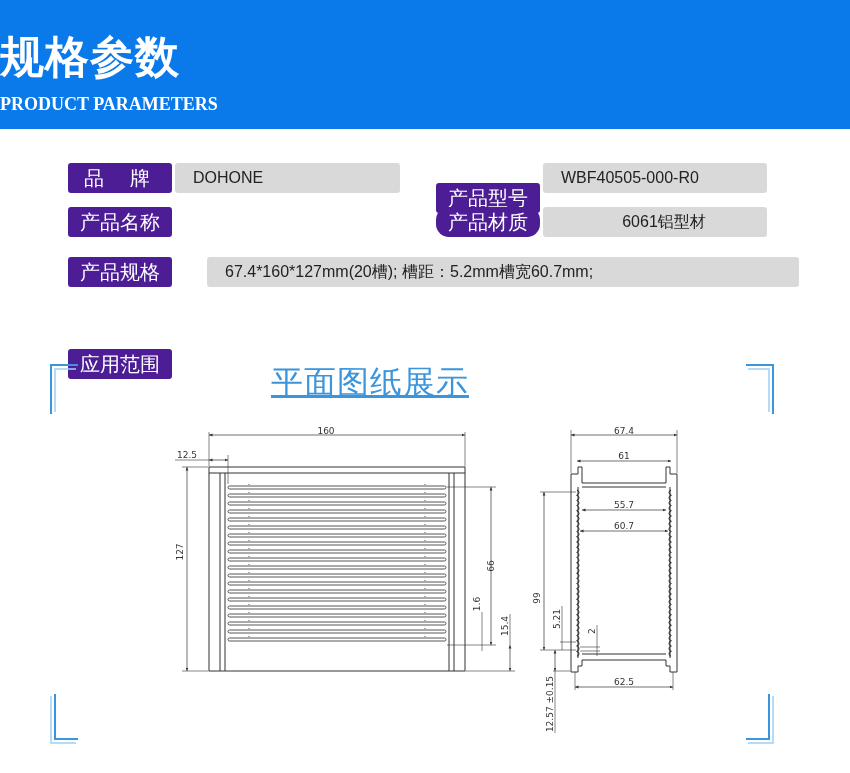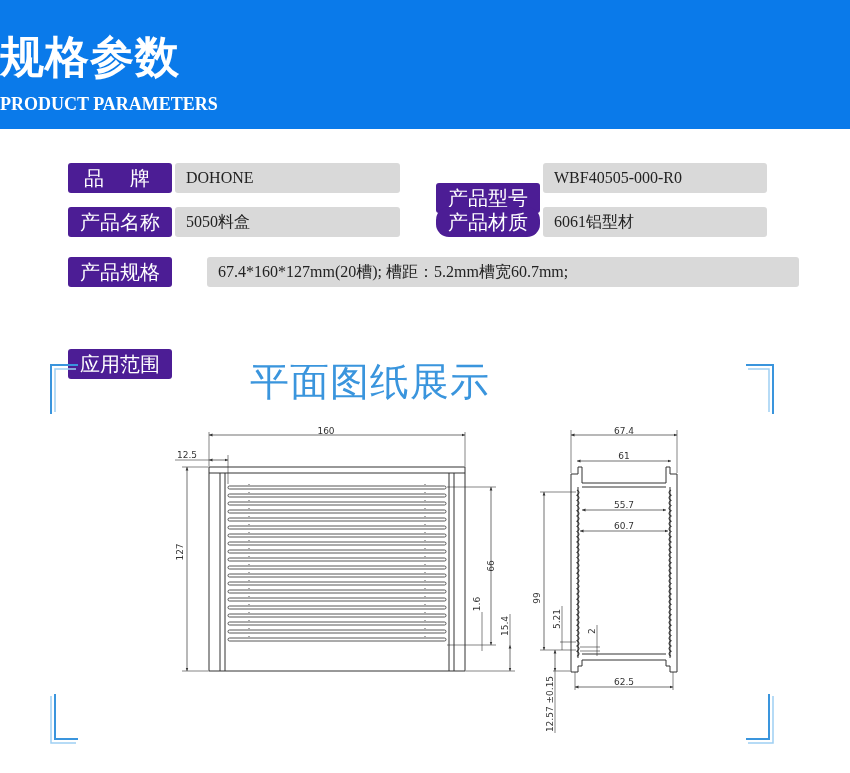--- a/index.html
+++ b/index.html
@@ -24,30 +24,31 @@
 
   
   .param { position: absolute; height: 30px; display: flex; }
   .param-label {
     height: 30px; background: #4c1d95; color: #ffffff; border-radius: 3px;
     font-size: 20px; line-height: 30px; text-align: center; white-space: nowrap;
     padding: 0 2px;
   }
   .param-value {
     height: 30px; background: #d9d9d9; color: #222222; border-radius: 3px;
-    font-family: Liberation Serif, serif; font-size: 16px; line-height: 30px;
-    padding-left: 11px; margin-left: 3px; white-space: nowrap; overflow: hidden;
+    font-family: Liberation Sans, sans-serif; font-size: 16px; line-height: 30px;
+    padding-left: 18px; margin-left: 3px; white-space: nowrap; overflow: hidden;
   }
   .label-spread { letter-spacing: 26px; padding-left: 16px; }
 
   
   .section-title {
     position: absolute; left: 0; width: 740px; top: 360px; text-align: center;
-    color: #3a95dd; font-size: 39px; line-height: 44px; font-weight: normal;
+    color: #3a95dd; font-size: 32px; line-height: 44px; font-weight: normal;
     letter-spacing: 1px;
+    text-decoration: underline;
   }
 
   .corner { position: absolute; }
 
   
   .drawing { position: absolute; left: 0; top: 0; width: 850px; height: 773px; }
   .dim-text { font-family: "DejaVu Sans", sans-serif; font-size: 9px; fill: #333333; }
 </style>
 </head>
 <body>
@@ -61,25 +62,24 @@
   <div class="param-label label-spread" style="width:104px;">品牌</div>
   <div class="param-value" style="width:225px;">DOHONE</div>
 </div>
 <div class="param" style="left:436px; top:163px;">
   <div class="param-label" style="width:104px;margin-top:20px;">产品型号</div>
   <div class="param-value" style="width:224px;">WBF40505-000-R0</div>
 </div>
 
 <div class="param" style="left:68px; top:207px;">
   <div class="param-label" style="width:104px;">产品名称</div>
-  <div class="param-value" style="width:225px;">5050料盒</div>
 </div>
 <div class="param" style="left:436px; top:207px;">
   <div class="param-label" style="width:104px;border-radius:13px;">产品材质</div>
-  <div class="param-value" style="width:224px;">6061铝型材</div>
+  <div class="param-value" style="width:224px;text-align:center;">6061铝型材</div>
 </div>
 
 <div class="param" style="left:68px; top:257px;gap:32px;">
   <div class="param-label" style="width:104px;">产品规格</div>
   <div class="param-value" style="width:592px;">67.4*160*127mm(20槽); 槽距：5.2mm槽宽60.7mm;</div>
 </div>
 
 <div class="param" style="left:68px; top:305px;">
   <div class="param-label" style="width:104px;margin-top:44px;">应用范围</div>
 </div>

